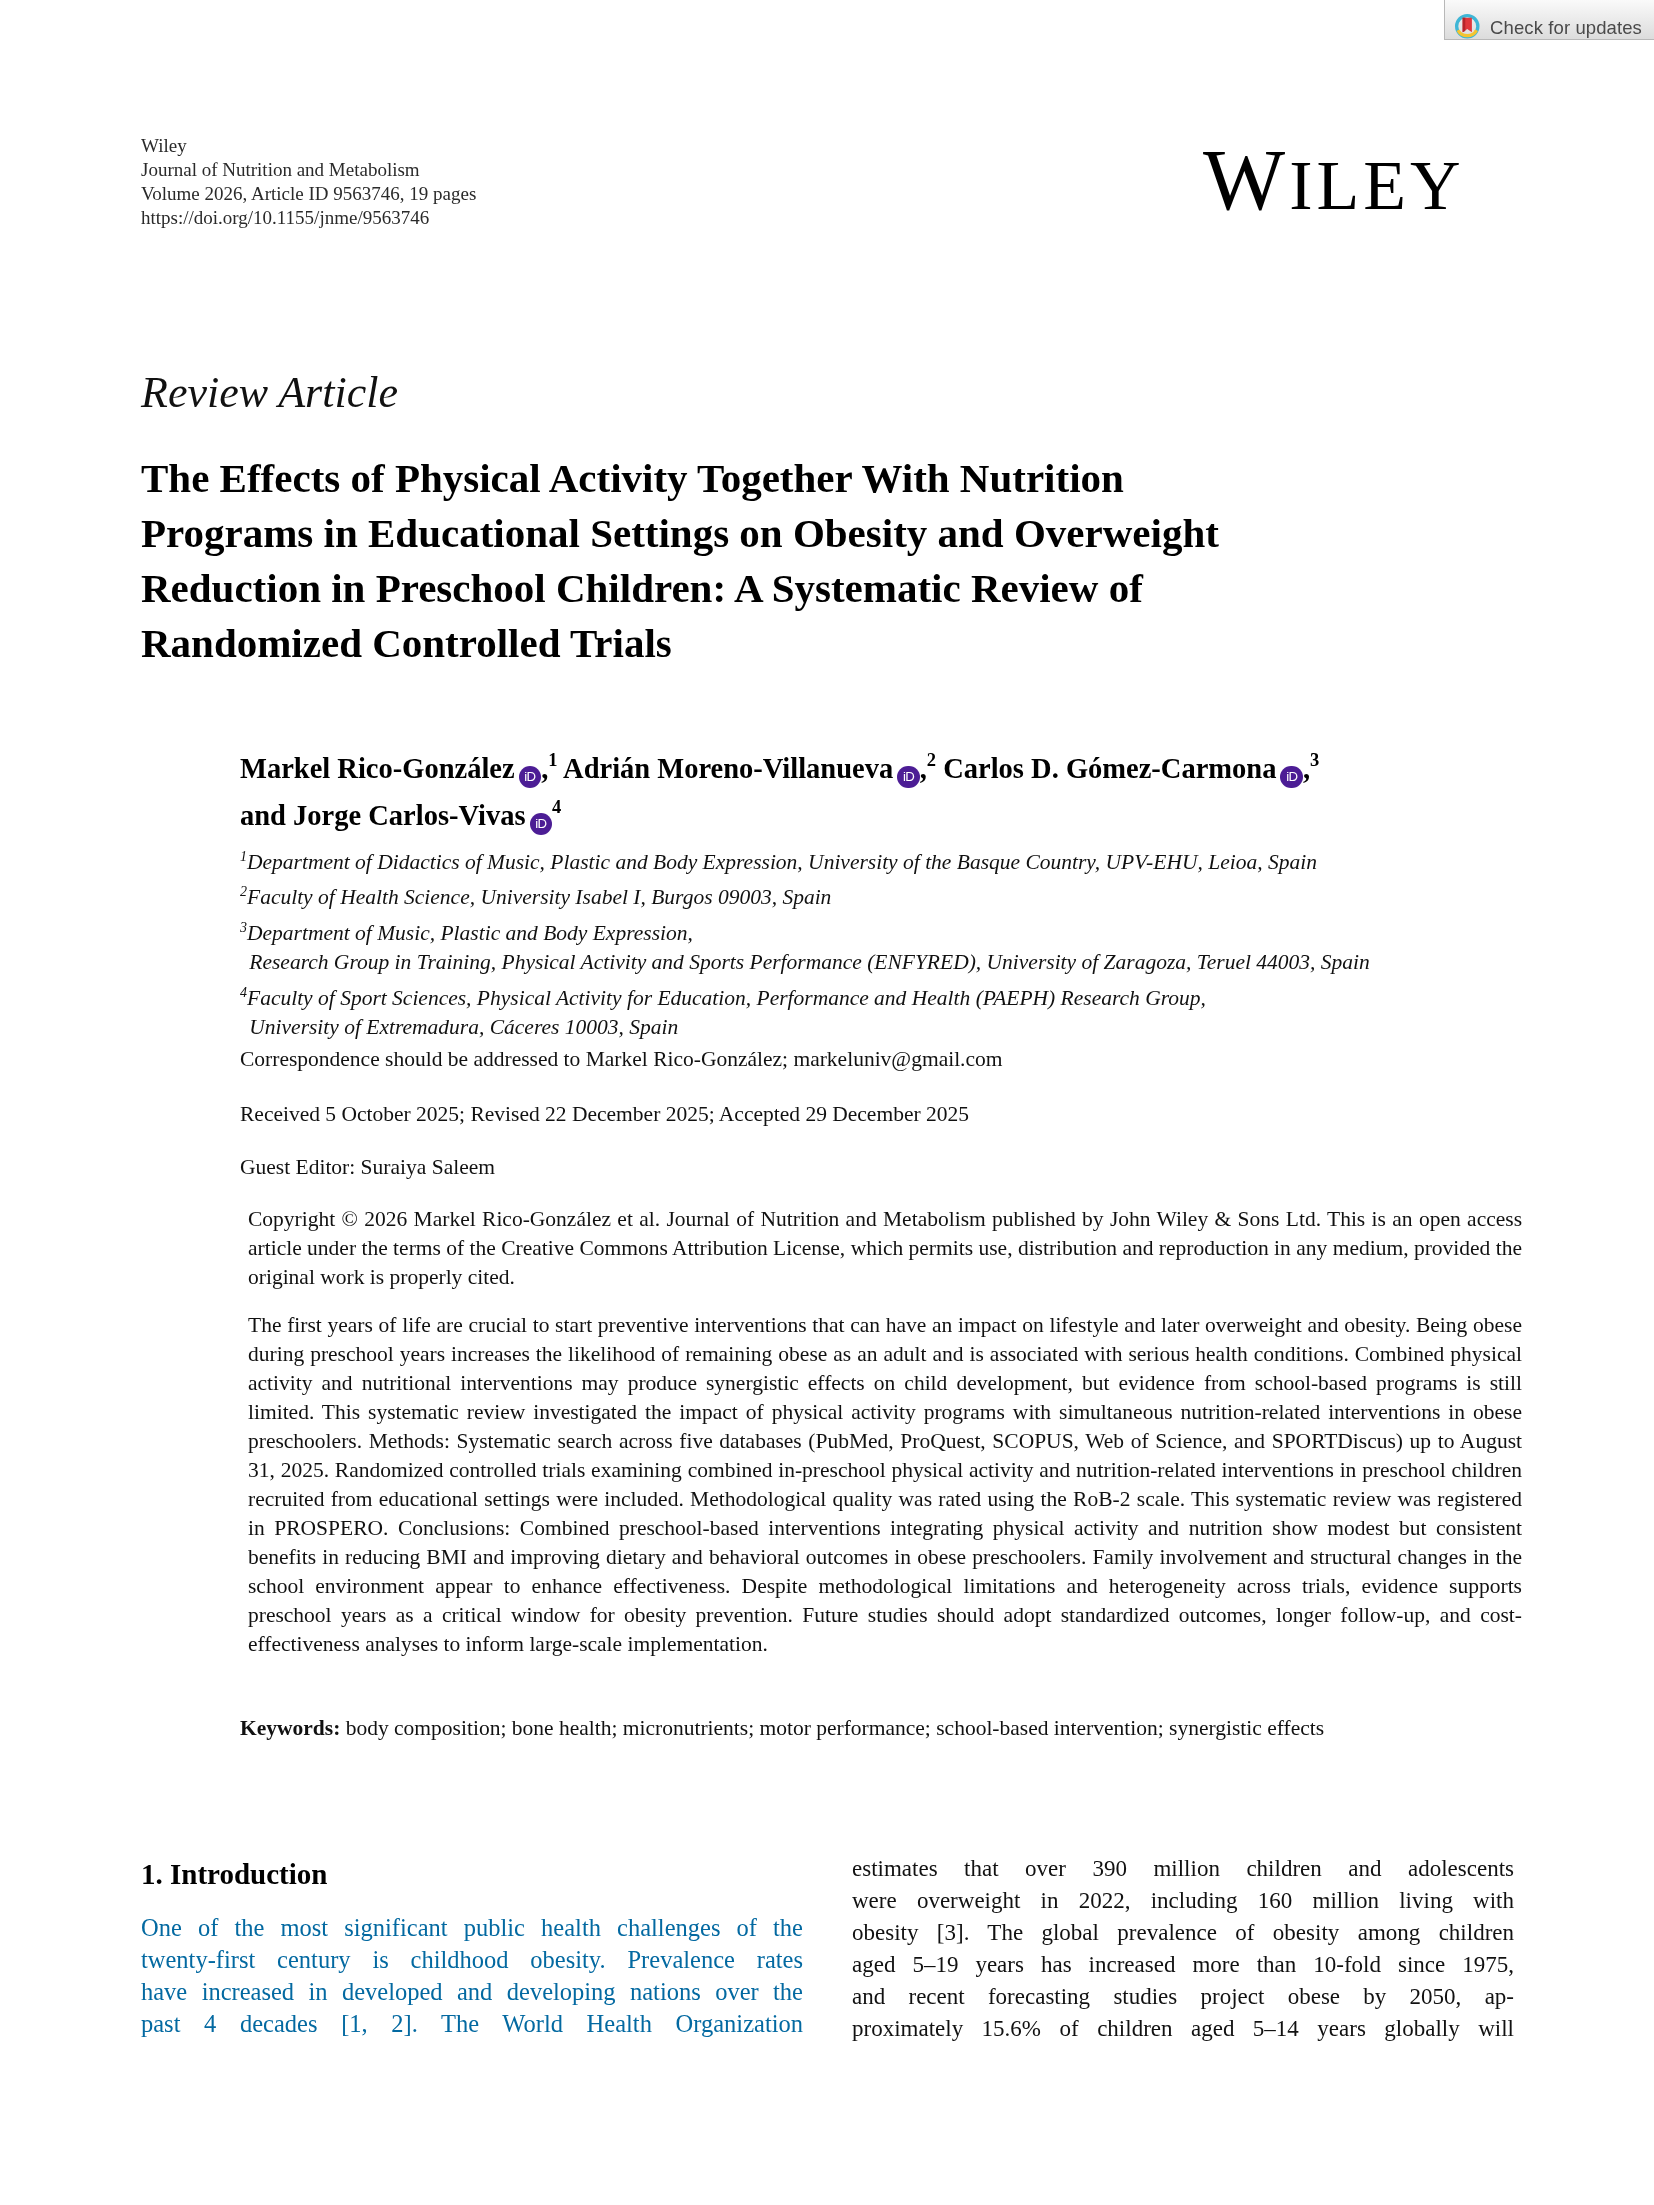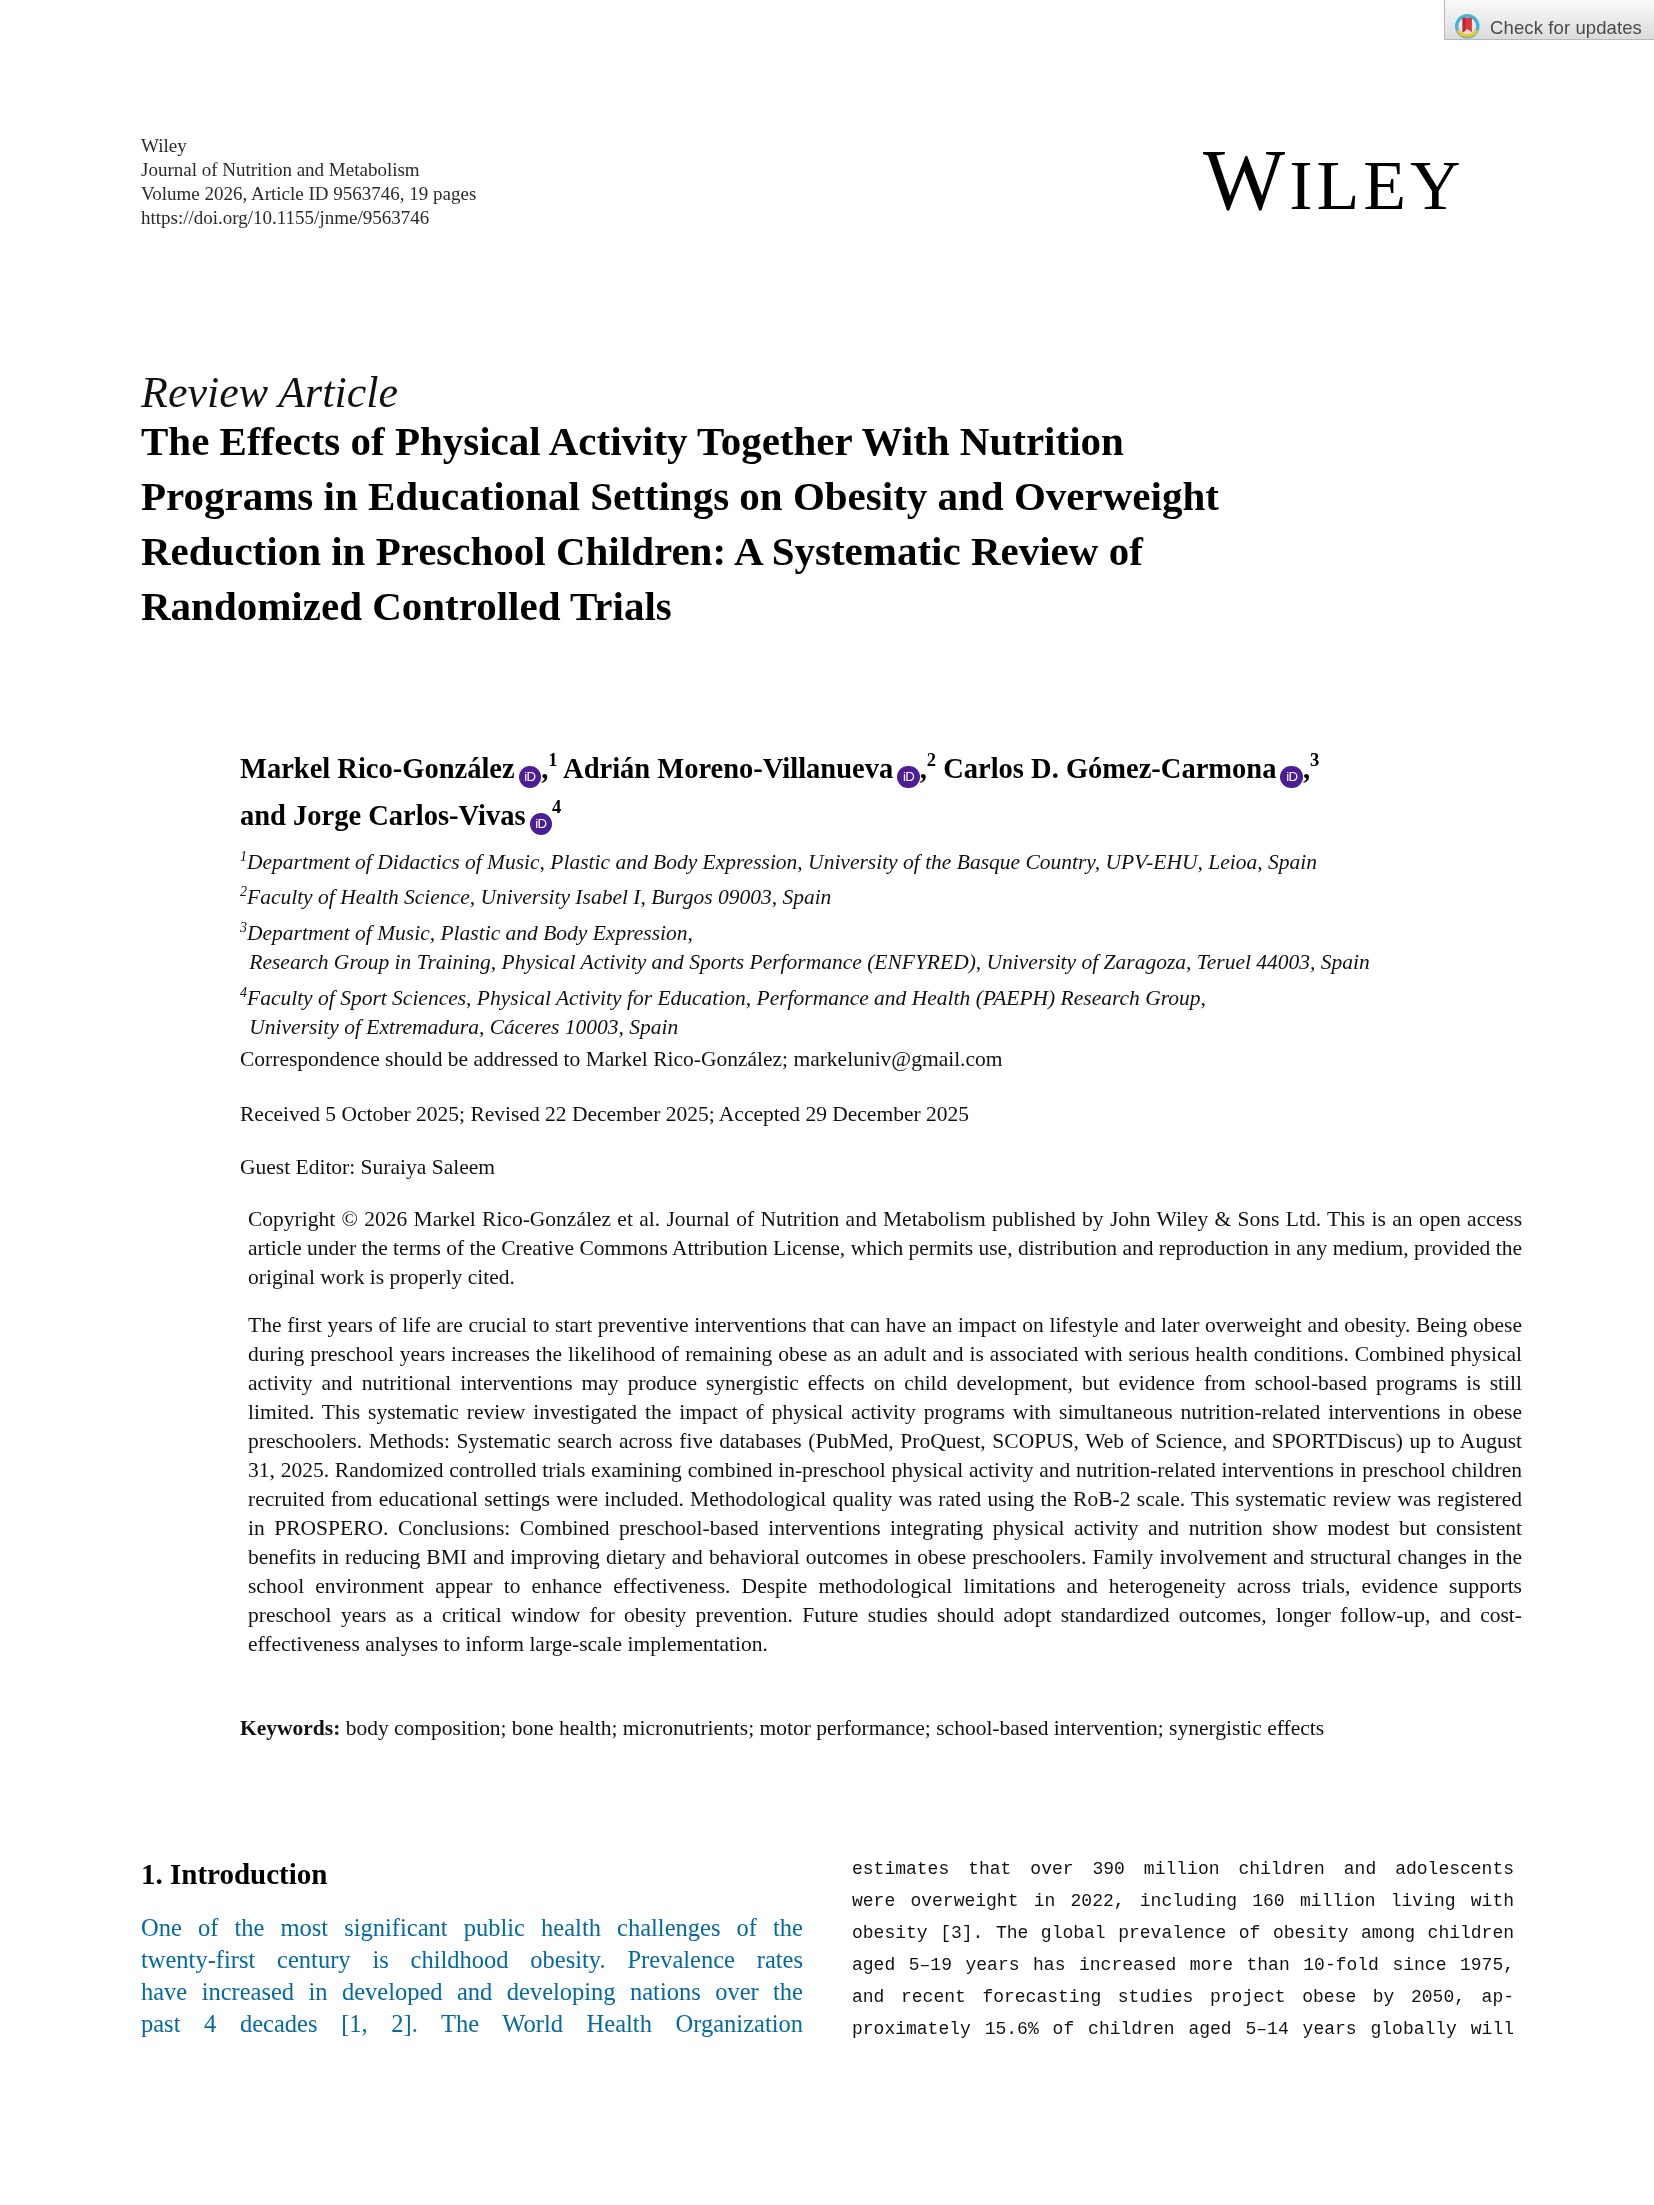--- a/index.html
+++ b/index.html
@@ -16,21 +16,21 @@
   
   .meta { left: 141px; top: 134px; font-size: 19px; line-height: 24px; color: #2a2a2a; }
   .meta div { white-space: nowrap; }
 
   .wiley-logo { left: 1203px; top: 136px; font-family: "Liberation Serif", "DejaVu Serif", serif; font-size: 87px; line-height: 87px; color: #000; letter-spacing: 4px; white-space: nowrap; }
   .wiley-logo .big { font-size: 87px; }
   .wiley-logo .small { font-size: 70px; margin-top: 36px; }
 
   .article-type { left: 141px; top: 366px; font-style: italic; font-size: 44px; line-height: 53px; color: #111; }
 
-  .title { left: 141px; top: 414px; width: 1389px; font-weight: bold; font-size: 41px; line-height: 55px; color: #000; }
+  .title { left: 141px; top: 451px; width: 1389px; font-weight: bold; font-size: 41px; line-height: 55px; color: #000; }
   .title div { white-space: nowrap; }
 
   .authors { left: 240px; top: 741px; width: 1323px; font-weight: bold; font-size: 28.5px; line-height: 38px; color: #000; }
   .author { white-space: nowrap; }
   .orcid { display: inline-block; width: 22.5px; height: 22.5px; border-radius: 50%; background: #4c1d95; color: #fff; font-family: "Liberation Sans", "DejaVu Sans", sans-serif; font-weight: normal; font-size: 13.2px; line-height: 22.5px; text-align: center; vertical-align: -2.6px; margin-left: 4px; letter-spacing: -0.7px; }
   .sup { font-size: 18.5px; vertical-align: 12px; font-weight: bold; }
 
   .affils { left: 240px; top: 842px; width: 1297px; font-style: italic; font-size: 21.5px; line-height: 29.4px; color: #111; }
   .affils div { white-space: nowrap; }
   .affils .indent { padding-left: 9.3px; }
@@ -42,21 +42,21 @@
   .guest { top: 1153px; }
 
   .justify { left: 248px; width: 1274px; font-size: 21.5px; line-height: 29px; color: #111; text-align: justify; }
   .copyright { top: 1205px; }
   .abstract { top: 1311px; }
   .keywords { left: 240px; top: 1714px; font-size: 21.5px; line-height: 29px; white-space: nowrap; }
   .keywords b { font-weight: bold; }
 
   .intro-h { left: 141px; top: 1856px; font-weight: bold; font-size: 29px; line-height: 36px; color: #000; }
   .col-left { left: 141px; top: 1912px; width: 662px; font-size: 24.5px; line-height: 32px; text-align: justify; color: #0369a1; }
-  .col-right { left: 852px; top: 1853px; width: 662px; font-size: 18px; line-height: 32px; text-align: justify; color: #111; font-family: Liberation Mono, monospace; }
+  .col-right { left: 852px; top: 1853px; width: 662px; font-size: 23px; line-height: 32px; text-align: justify; color: #111; }
   .col-left div, .col-right div { text-align-last: justify; white-space: nowrap; }
 </style>
 </head>
 <body>
 
 <div class="abs cfu">
   <span class="cfu-icon">
     <svg width="26.5" height="26.5" viewBox="0 0 40 40">
       <circle cx="20" cy="20" r="16" fill="none" stroke="#3fb6d6" stroke-width="5"></circle>
       <path d="M 6 26 A 16 16 0 0 0 34 26" fill="none" stroke="#f4c430" stroke-width="5"></path>

